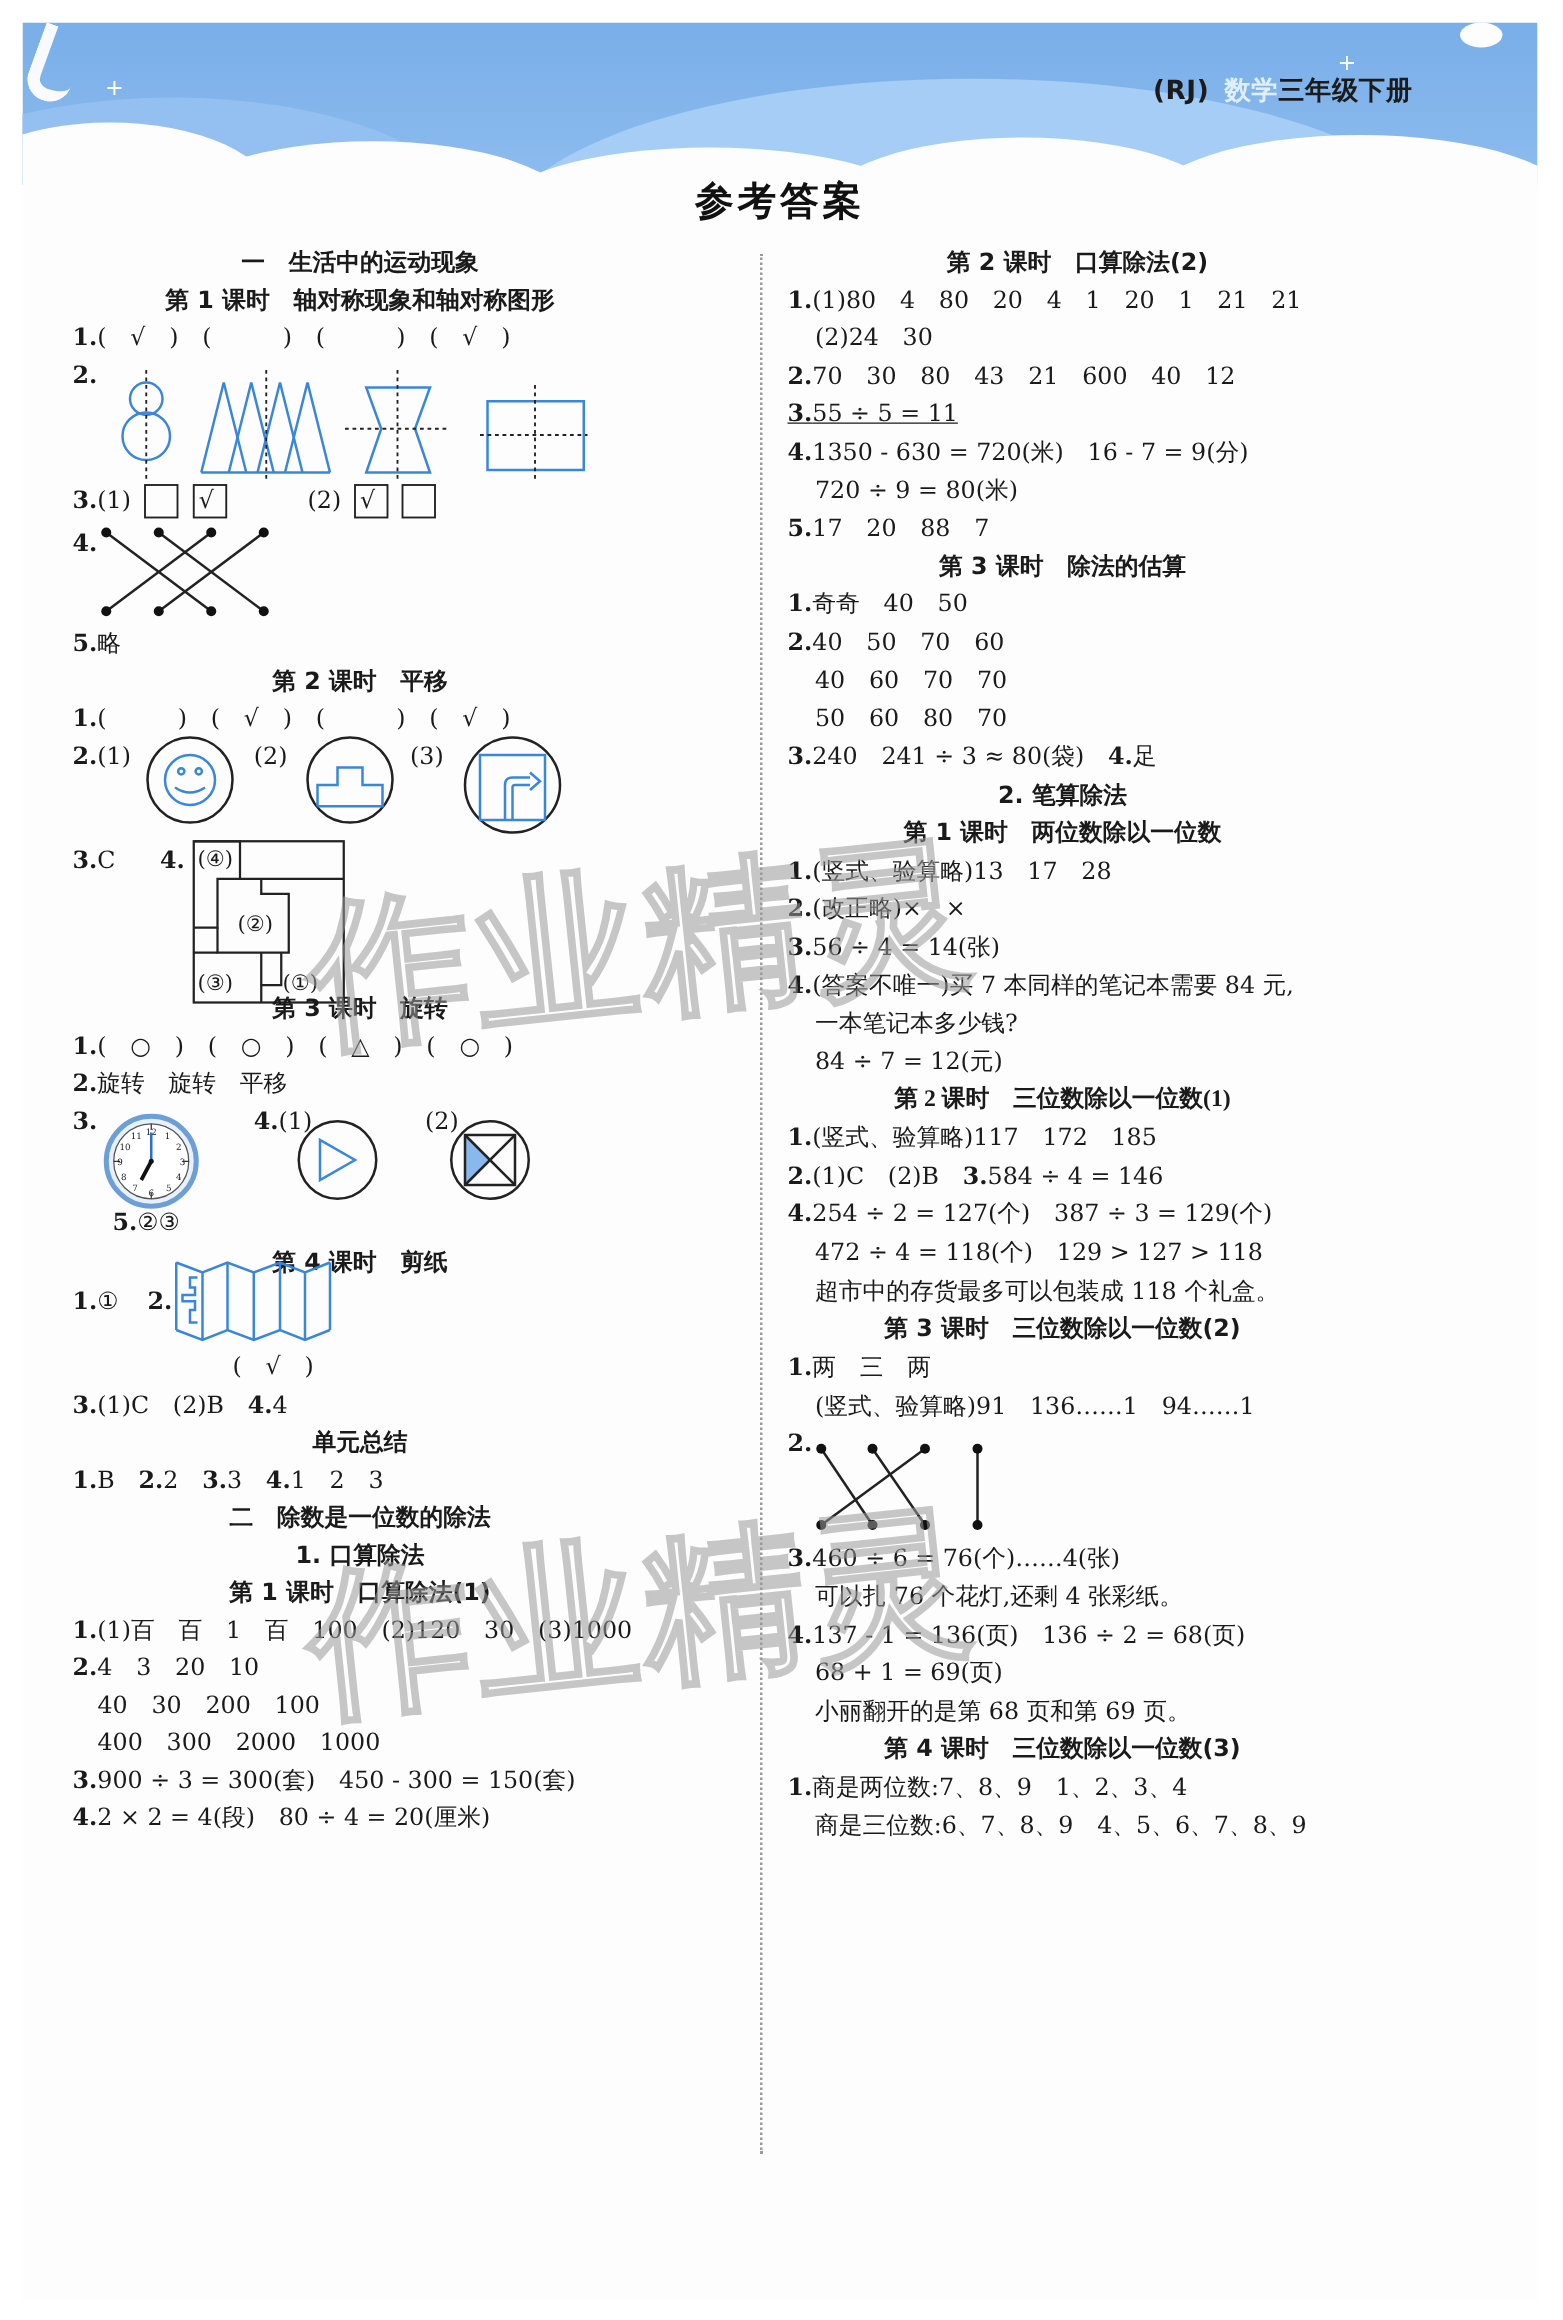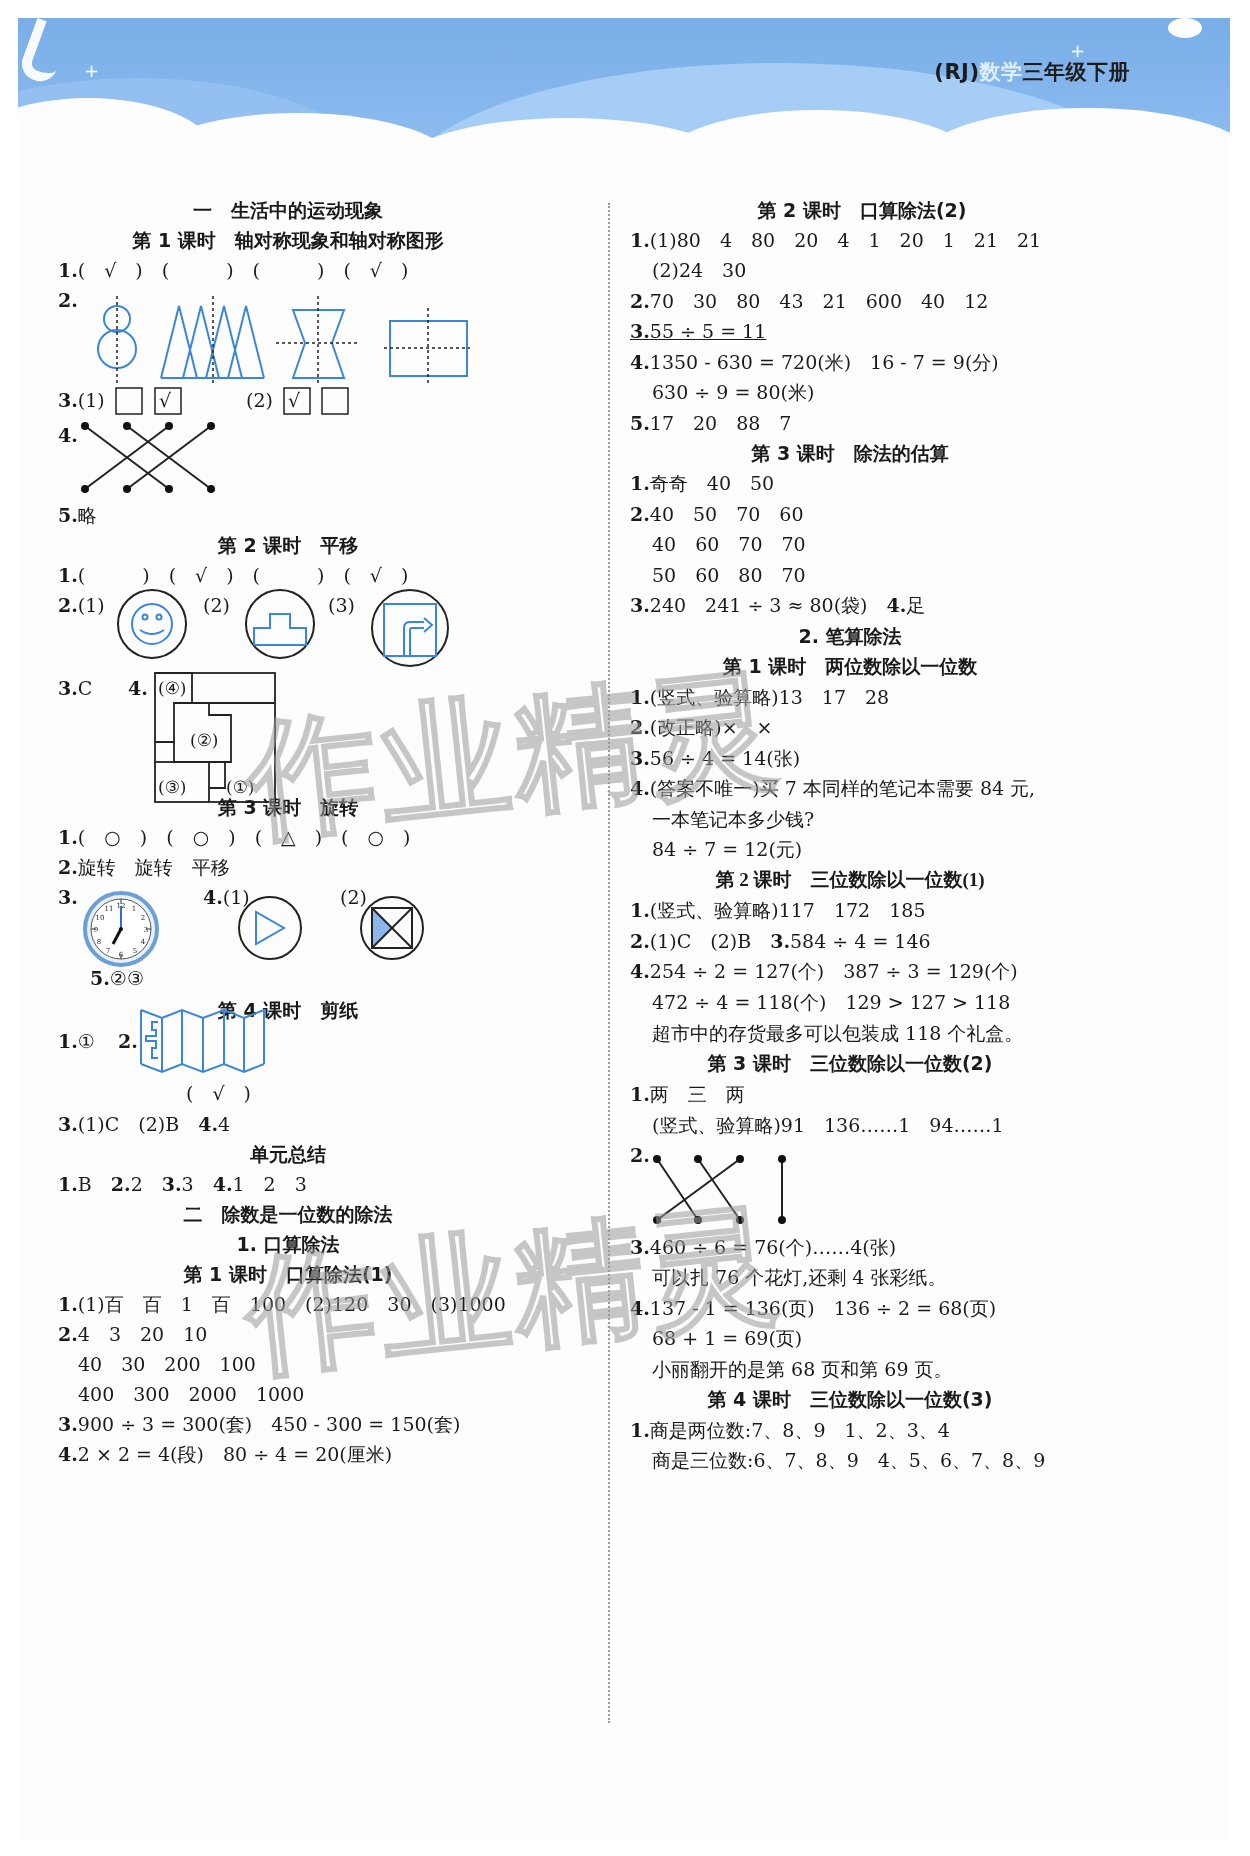--- a/index.html
+++ b/index.html
@@ -9,21 +9,21 @@
   .page { position: absolute; left: 18px; top: 18px; width: 1212px; height: 1822px; background: #fdfdfd; overflow: hidden; }
 
   
   .banner { position: absolute; left: 0; top: 0; width: 1212px; height: 130px; overflow: hidden; }
   .banner-sky { position: absolute; inset: 0; background: linear-gradient(#79aee8, #8dbcef); }
   .banner-arc { position: absolute; border-radius: 50%; background: #a6cdf5; }
   .banner-cloud { position: absolute; border-radius: 50%; background: #fdfdfd; }
   .moon { position: absolute; left: 8px; top: 4px; width: 36px; height: 60px; border-radius: 0 0 40px 40px; border-left: 10px solid #fff; border-bottom: 10px solid #fff; transform: rotate(20deg); opacity: 0.95; }
   .star { position: absolute; color: #fff; font-family: "DejaVu Sans", sans-serif; font-size: 18px; line-height: 1; }
   .book-title { position: absolute; right: 100px; top: 40px; font-family: "DejaVu Sans", sans-serif; font-size: 21px; font-weight: bold; color: #1b1b1b; letter-spacing: 0.5px; }
-  .book-title .subject { color: #dfeffd; }
+  .book-title .subject { color: #dfeffd; margin-left: 12px; }
 
   .page-title { position: absolute; left: 0; width: 1212px; top: 122px; text-align: center; font-family: "DejaVu Sans", sans-serif; font-size: 31px; font-weight: bold; letter-spacing: 3px; color: #111; }
 
   
   .col { position: absolute; top: 178px; font-size: 19px; }
   .col-left { left: 40px; width: 540px; }
   .col-right { left: 612px; width: 570px; }
   .divider { position: absolute; left: 590px; top: 185px; height: 1520px; border-left: 2px dotted #9a9a9a; }
 
   .line { position: absolute; white-space: pre; line-height: 28px; }
@@ -58,20 +58,21 @@
     <div class="banner-cloud" style="left:900px; top:90px; width:340px; height:110px;"></div>
     <div class="banner-cloud" style="left:1150px; top:0px; width:34px; height:20px;"></div>
     <div class="moon"></div>
     <span class="star" style="left:66px; top:44px;">+</span>
     <span class="star" style="left:1052px; top:24px;">+</span>
     <div class="book-title">
       <span>(RJ)</span><span class="subject">数学</span><span>三年级下册</span>
     </div>
   </div>
 
+  <div class="page-title">参考答案</div>
 
   <div class="divider"></div>
 
   <div class="col col-left">
     <div class="head" style="left:0; width:460px; top:0;">一　生活中的运动现象</div>
     <div class="head" style="left:0; width:460px; top:30px;">第 1 课时　轴对称现象和轴对称图形</div>
 
     <div class="line" style="left:0; top:60px;"><b class="num">1.</b><span>(　√　)　(　　　)　(　　　)　(　√　)</span></div>
 
     <div class="line" style="left:0; top:90px;"><b class="num">2.</b></div>
@@ -254,21 +255,21 @@
     <div class="line" style="left:0; top:1244px;"><b class="num">4.</b><span>2 × 2 = 4(段)　80 ÷ 4 = 20(厘米)</span></div>
   </div>
 
   <div class="col col-right">
     <div class="head" style="left:12px; width:440px; top:0;">第 2 课时　口算除法(2)</div>
     <div class="line" style="left:0; top:30px;"><b class="num">1.</b><span>(1)80　4　80　20　4　1　20　1　21　21</span></div>
     <div class="line" style="left:22px; top:60px;">(2)24　30</div>
     <div class="line" style="left:0; top:91px;"><b class="num">2.</b><span>70　30　80　43　21　600　40　12</span></div>
     <div class="line" style="left:0; top:121px;text-decoration:underline;"><b class="num">3.</b><span>55 ÷ 5 = 11</span></div>
     <div class="line" style="left:0; top:152px;"><b class="num">4.</b><span>1350 - 630 = 720(米)　16 - 7 = 9(分)</span></div>
-    <div class="line" style="left:22px; top:182px;">630 ÷ 9 = 80(米)</div>
+    <div class="line" style="left:22px; top:182px;">720 ÷ 9 = 80(米)</div>
     <div class="line" style="left:0; top:213px;"><b class="num">5.</b><span>17　20　88　7</span></div>
 
     <div class="head" style="left:0; width:440px; top:243px;">第 3 课时　除法的估算</div>
     <div class="line" style="left:0; top:273px;"><b class="num">1.</b><span>奇奇　40　50</span></div>
     <div class="line" style="left:0; top:304px;"><b class="num">2.</b><span>40　50　70　60</span></div>
     <div class="line" style="left:22px; top:334px;">40　60　70　70</div>
     <div class="line" style="left:22px; top:365px;">50　60　80　70</div>
     <div class="line" style="left:0; top:395px;"><b class="num">3.</b><span>240　241 ÷ 3 ≈ 80(袋)</span>　<b class="num">4.</b><span>足</span></div>
 
     <div class="head" style="left:0; width:440px; top:426px;">2. 笔算除法</div>

